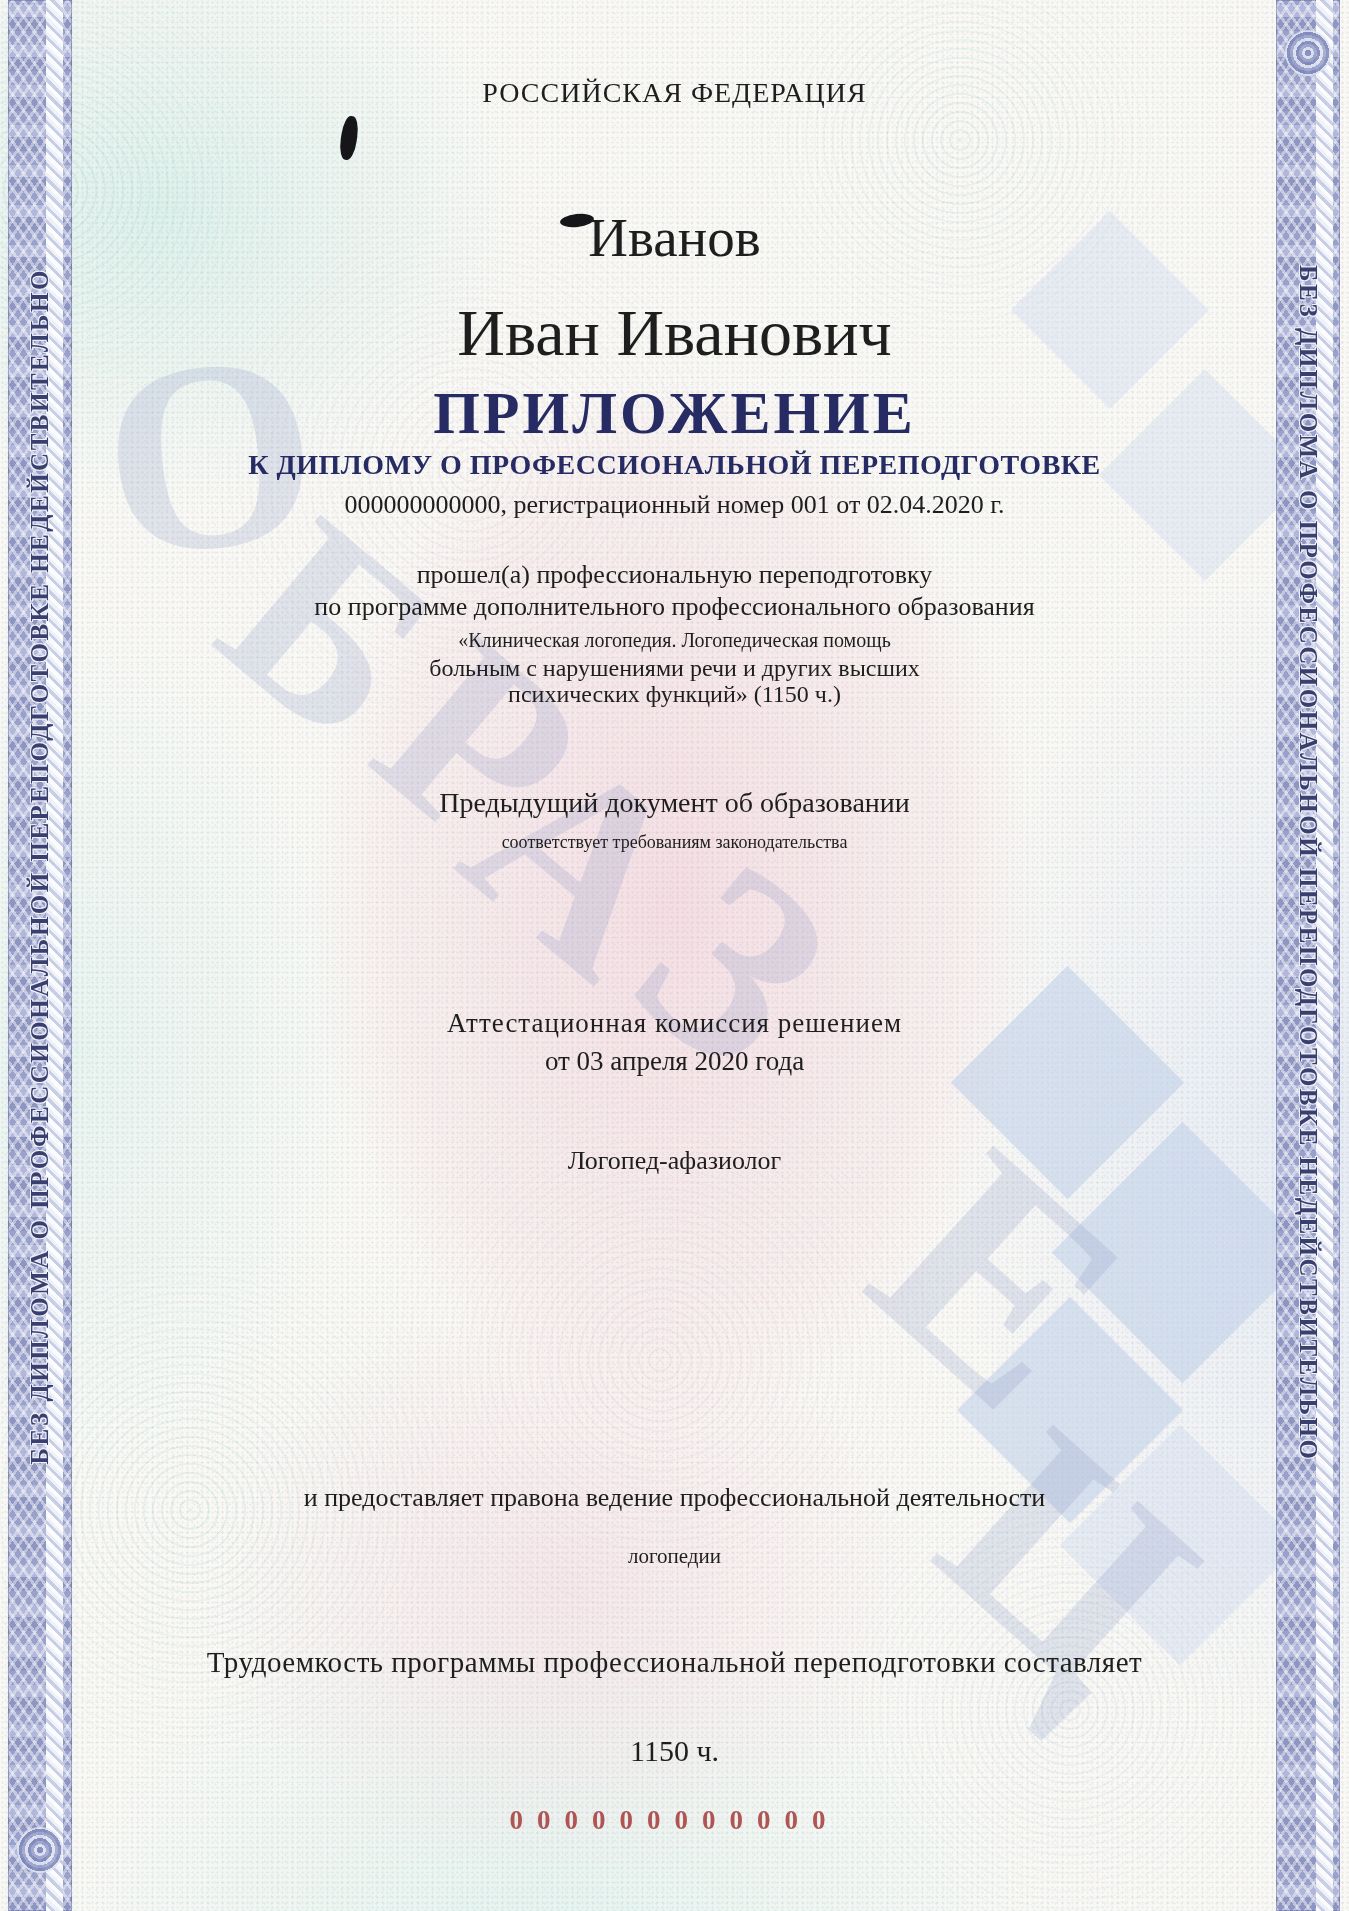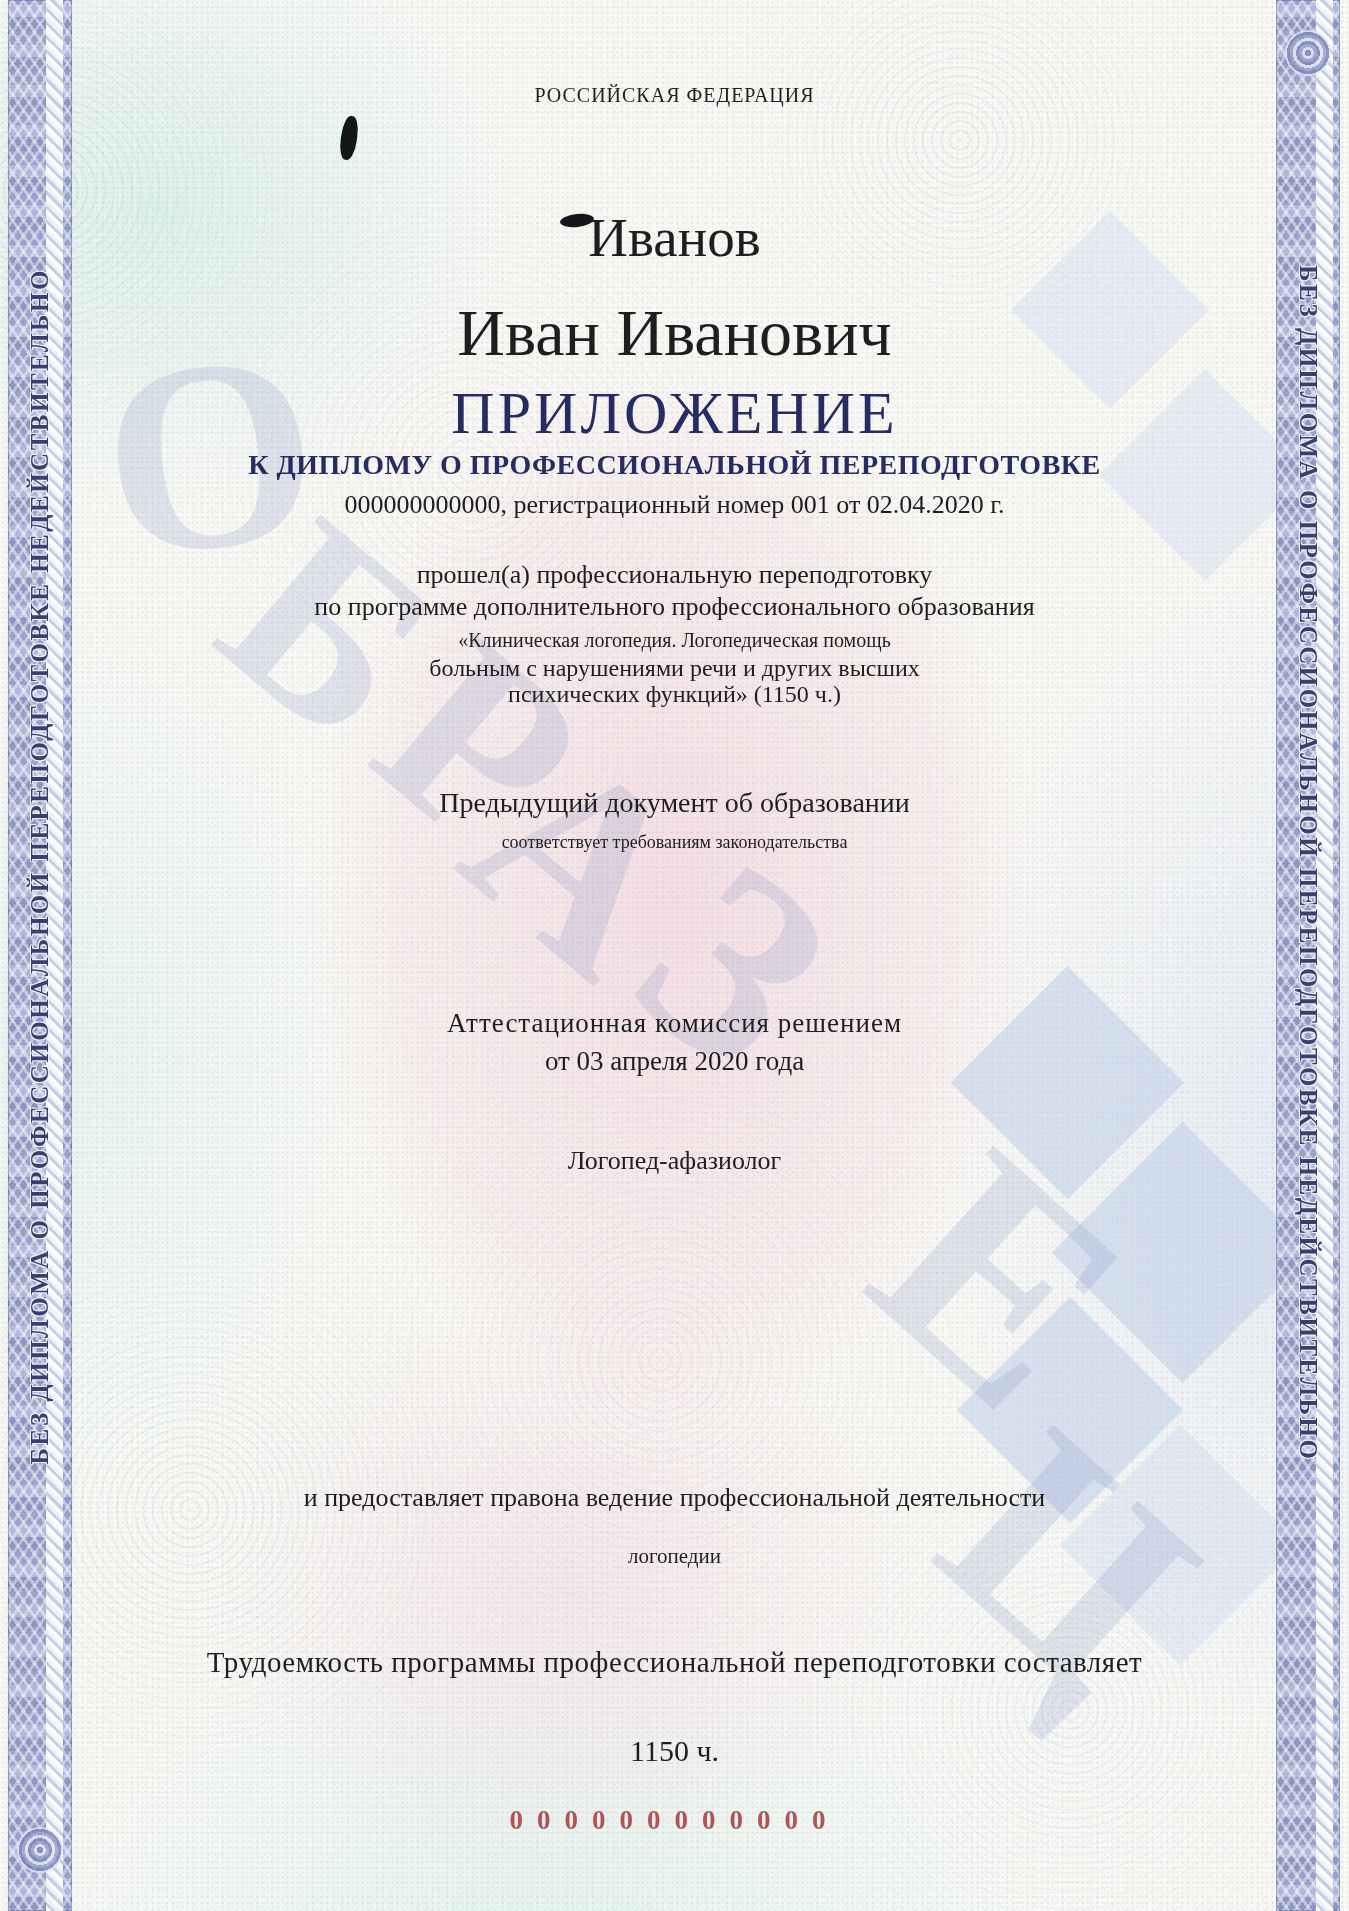--- a/index.html
+++ b/index.html
@@ -94,26 +94,26 @@
 
   <div class="band right">
     <div class="braid"></div>
     <div class="rosette" style="top:30px;"></div>
     <span class="band-text">БЕЗ ДИПЛОМА О ПРОФЕССИОНАЛЬНОЙ ПЕРЕПОДГОТОВКЕ НЕДЕЙСТВИТЕЛЬНО</span>
   </div>
 
   <div class="artifact" style="left:341px;top:116px;width:16px;height:44px;border-radius:45%;transform:rotate(8deg);"></div>
   <div class="artifact" style="left:560px;top:214px;width:34px;height:13px;border-radius:50%;transform:rotate(-6deg);"></div>
 
-  <div class="line" style="top:84px;font-size:20px;letter-spacing:1px;">РОССИЙСКАЯ ФЕДЕРАЦИЯ</div>
+  <div class="line" style="top:76px;font-size:28px;letter-spacing:1px;">РОССИЙСКАЯ ФЕДЕРАЦИЯ</div>
 
   <div class="line" style="top:206px;font-size:55px;">Иванов</div>
   <div class="line" style="top:294px;font-size:66px;">Иван Иванович</div>
 
-  <div class="line navy" style="top:378px;font-size:60px;font-weight:normal;letter-spacing:3px;">ПРИЛОЖЕНИЕ</div>
+  <div class="line navy" style="top:378px;font-size:60px;font-weight:bold;letter-spacing:3px;">ПРИЛОЖЕНИЕ</div>
   <div class="line navy" style="top:448px;font-size:28px;font-weight:bold;letter-spacing:.5px;">К ДИПЛОМУ О ПРОФЕССИОНАЛЬНОЙ ПЕРЕПОДГОТОВКЕ</div>
   <div class="line" style="top:490px;font-size:26px;">000000000000, регистрационный номер 001 от 02.04.2020 г.</div>
 
   <div class="line" style="top:560px;font-size:26px;">прошел(а) профессиональную переподготовку</div>
   <div class="line" style="top:592px;font-size:26px;">по программе дополнительного профессионального образования</div>
 
   <div class="line" style="top:630px;font-size:20px;line-height:1.05;">«Клиническая логопедия. Логопедическая помощь</div>
   <div class="line" style="top:656px;font-size:24px;line-height:1.05;">больным с нарушениями речи и других высших</div>
   <div class="line" style="top:682px;font-size:24px;line-height:1.05;">психических функций» (1150 ч.)</div>
 

